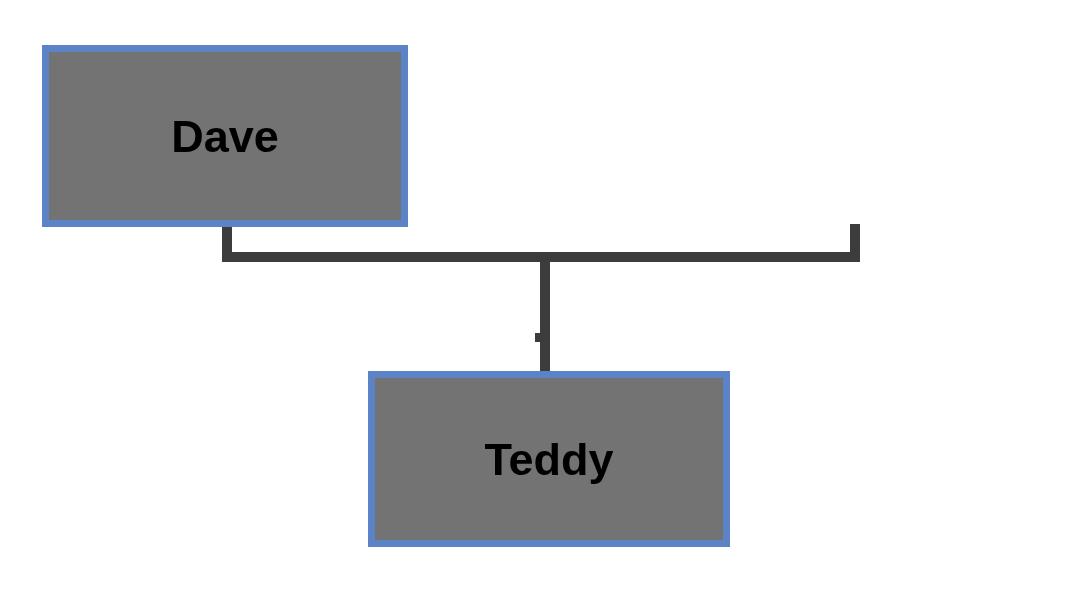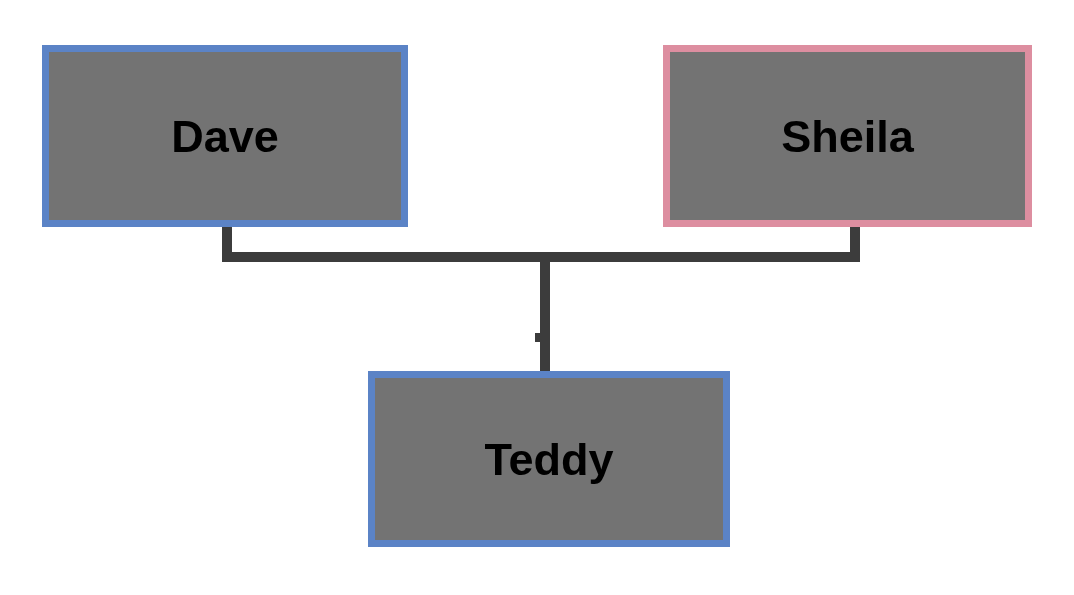--- a/index.html
+++ b/index.html
@@ -110,21 +110,18 @@
   <div class="edge" id="edge-parents-bar"></div>
 
   <div class="edge" id="edge-child-drop"></div>
 
   <div class="edge" id="edge-child-notch"></div>
 
   <div class="node" id="node-dave">
     <span class="node-label">Dave</span>
   </div>
 
-  <div class="node" id="node-sheila">
-    <span class="node-label">Sheila</span>
-  </div>
 
   <div class="node" id="node-teddy">
     <span class="node-label">Teddy</span>
   </div>
 
 </div>
 
 </body></html>

